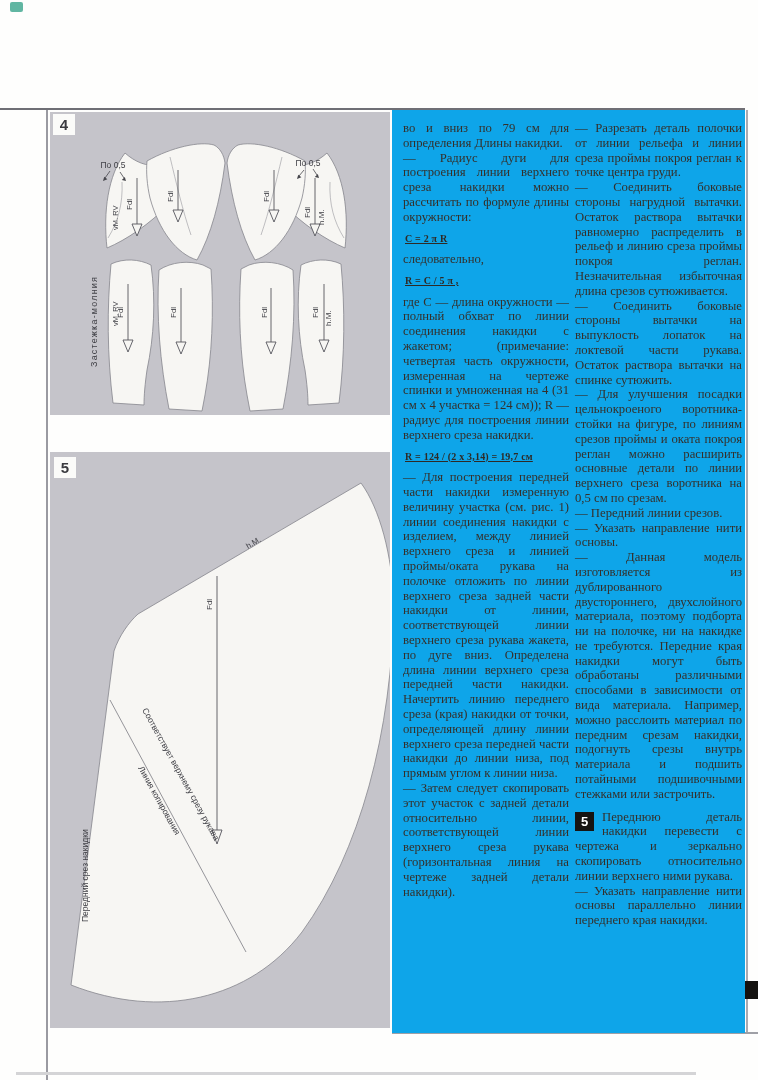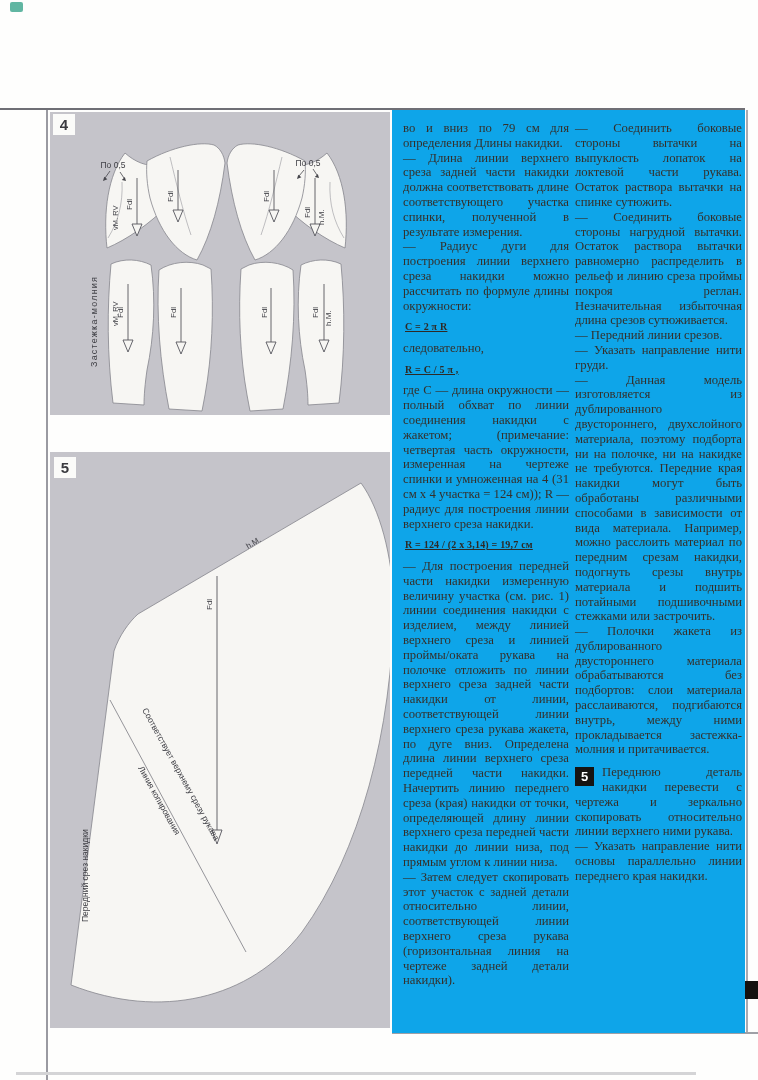--- a/index.html
+++ b/index.html
@@ -115,38 +115,38 @@
         <text transform="translate(88,316) rotate(61)">Линия копирования</text>
         <text transform="translate(38,470) rotate(-90)">Передний срез накидки</text>
       </g>
     </svg>
     <div class="fig-num">5</div>
   </section>
 
   <section class="textpanel">
     <div class="col col1">
       <p class="body">во и вниз по 79 см для определения Длины накидки.</p>
-      <p class="body">— Длина линии верхнего среза задней части накидки должна соответствовать длине соответствующего участка спинки, полученной в результате измерения.</p>
       <p class="body">— Радиус дуги для построения линии верхнего среза накидки можно рассчитать по формуле длины окружности:</p>
       <p class="formula">C = 2 π R</p>
       <p class="body">следовательно,</p>
       <p class="formula">R = C / 5 π ,</p>
       <p class="body">где C — длина окружности — полный обхват по линии соединения накидки с жакетом; (примечание: четвертая часть окружности, измеренная на чертеже спинки и умноженная на 4 (31 см х 4 участка = 124 см)); R — радиус для построения линии верхнего среза накидки.</p>
       <p class="formula">R = 124 / (2 х 3,14) = 19,7 см</p>
       <p class="body">— Для построения передней части накидки измеренную величину участка (см. рис. 1) линии соединения накидки с изделием, между линией верхнего среза и линией проймы/оката рукава на полочке отложить по линии верхнего среза задней части накидки от линии, соответствующей линии верхнего среза рукава жакета, по дуге вниз. Определена длина линии верхнего среза передней части накидки. Начертить линию переднего среза (края) накидки от точки, определяющей длину линии верхнего среза передней части накидки до линии низа, под прямым углом к линии низа.</p>
       <p class="body">— Затем следует скопировать этот участок с задней детали относительно линии, соответствующей линии верхнего среза рукава (горизонтальная линия на чертеже задней детали накидки).</p>
 
     </div>
     <div class="col col2">
+      <p class="body">— Разрезать деталь полочки от линии рельефа и линии среза проймы покроя реглан к точке центра груди.</p>
+      <p class="body">— Соединить боковые стороны нагрудной вытачки. Остаток раствора вытачки равномерно распределить в рельеф и линию среза проймы покроя реглан. Незначительная избыточная длина срезов сутюживается.</p>
       <p class="body">— Соединить боковые стороны вытачки на выпуклость лопаток на локтевой части рукава. Остаток раствора вытачки на спинке сутюжить.</p>
-      <p class="body">— Соединить боковые стороны нагрудной вытачки. Остаток раствора вытачки равномерно распределить в рельеф и линию среза проймы покроя реглан. Незначительная избыточная длина срезов сутюживается.</p>
+      <p class="body">— Для улучшения посадки цельнокроеного воротника-стойки на фигуре, по линиям срезов проймы и оката покроя реглан можно расширить основные детали по линии верхнего среза воротника на 0,5 см по срезам.</p>
       <p class="body">— Передний линии срезов.</p>
-      <p class="body">— Указать направление нити груди.</p>
+      <p class="body">— Указать направление нити основы.</p>
       <p class="body">— Данная модель изготовляется из дублированного двустороннего, двухслойного материала, поэтому подборта ни на полочке, ни на накидке не требуются. Передние края накидки могут быть обработаны различными способами в зависимости от вида материала. Например, можно расслоить материал по передним срезам накидки, подогнуть срезы внутрь материала и подшить потайными подшивочными стежками или застрочить.</p>
-      <p class="body">— Полочки жакета из дублированного двустороннего материала обрабатываются без подбортов: слои материала расслаиваются, подгибаются внутрь, между ними прокладывается застежка-молния и притачивается.</p>
       <p class="step-p">
         <span class="stepnum">5</span>
         <span>Переднюю деталь накидки перевести с чертежа и зеркально скопировать относительно линии верхнего ними рукава.</span>
       </p>
       <p class="body">— Указать направление нити основы параллельно линии переднего края накидки.</p>
     </div>
   </section>
 
 </div>
 

